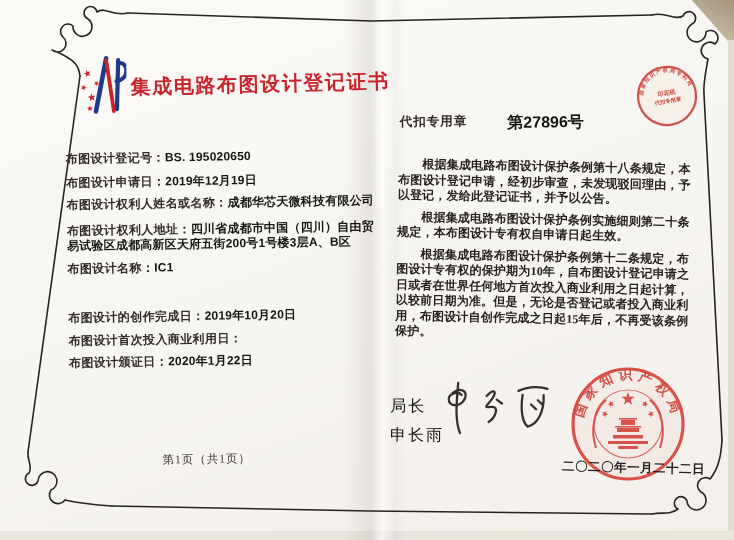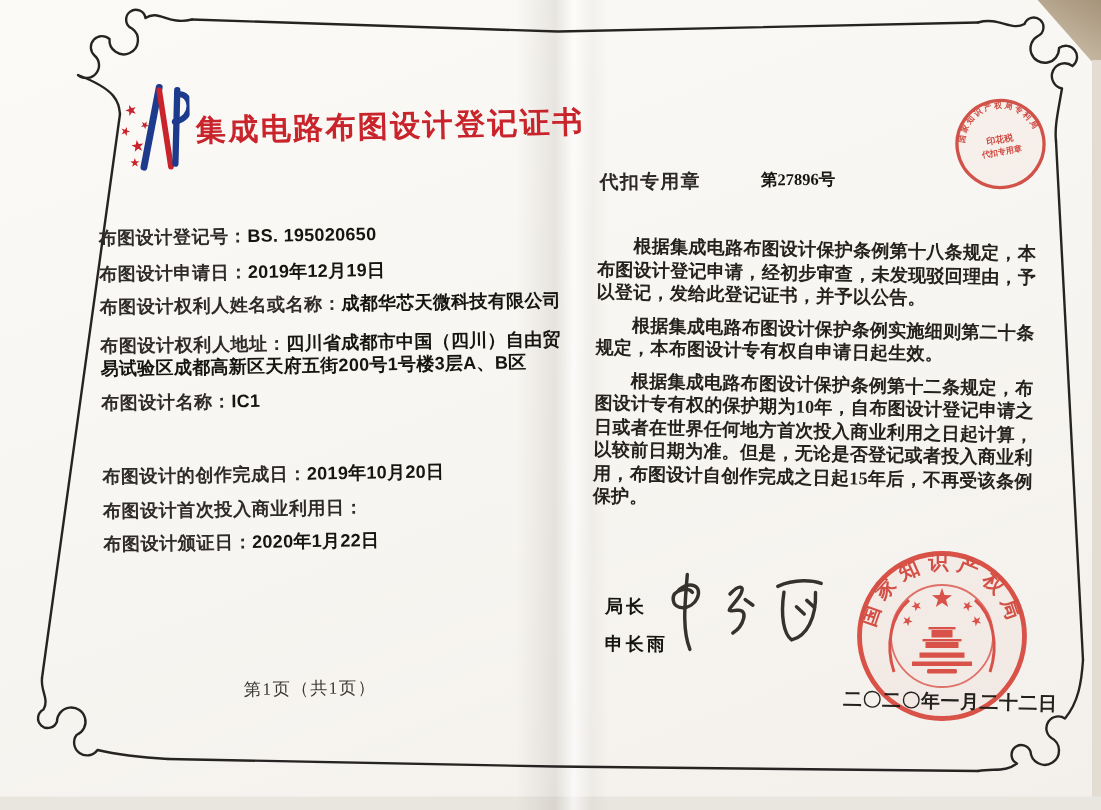--- a/index.html
+++ b/index.html
@@ -25,26 +25,26 @@
   .row .lbl{font-family:"Liberation Serif",serif;font-weight:700;letter-spacing:.4px;}
   .row .val{font-family:"Liberation Sans",sans-serif;font-weight:700;color:#17150f;letter-spacing:.2px;}
   .r1{top:102px}.r2{top:126px}.r3{top:148px;line-height:15px}.r4{top:174px;line-height:15px}
   .r5{top:212px}.r6{top:261px}.r7{top:284px}.r8{top:306px}
   .pg-footer{position:absolute;left:96px;top:404px;font-size:11.5px;color:#3a3732;letter-spacing:1px;}
 
   .right-page{position:absolute;left:388px;top:100px;width:340px;height:420px;
     transform:rotate(0.5deg);transform-origin:top left;}
   .cert-no{position:absolute;left:12px;top:12px;display:flex;gap:40px;transform:rotate(-1deg);}
   .cert-no .lbl{font-size:12.5px;font-weight:700;color:#2c2926;letter-spacing:1px;}
-  .cert-no .val{font-family:Liberation Serif, serif;font-size:11px;font-weight:700;color:#17150f;}
+  .cert-no .val{font-family:Liberation Sans, sans-serif;font-size:16px;font-weight:700;color:#17150f;}
   .paras{position:absolute;left:10px;top:58px;width:304px;transform:rotate(0.6deg);}
   .paras p{margin:0 0 6px 0;text-indent:2em;font-size:12px;line-height:15.5px;
     font-weight:700;letter-spacing:.2px;color:#25221e;}
-  .signer{position:absolute;left:18px;top:296px;font-family:"Liberation Sans",sans-serif;
-    font-size:12px;font-weight:700;color:#17150f;letter-spacing:2px;}
+  .signer{position:absolute;left:5px;top:296px;font-family:"Liberation Sans",sans-serif;
+    font-size:16px;font-weight:400;color:#17150f;letter-spacing:2px;}
   .signer div{margin-bottom:8px;}
   .issue-date{position:absolute;left:562px;top:460px;width:170px;font-size:12.5px;font-weight:700;
     color:#24211d;letter-spacing:.5px;transform:rotate(1.2deg);}
 </style>
 </head>
 <body>
 
 <div class="photo">
 
   <div class="tr-corner"></div>

